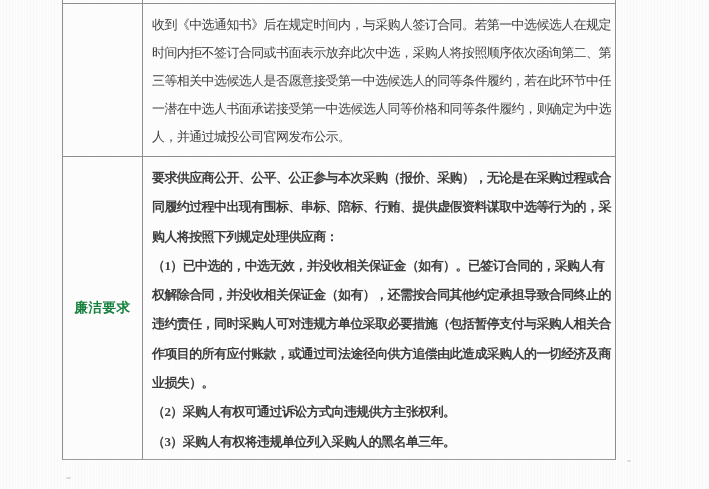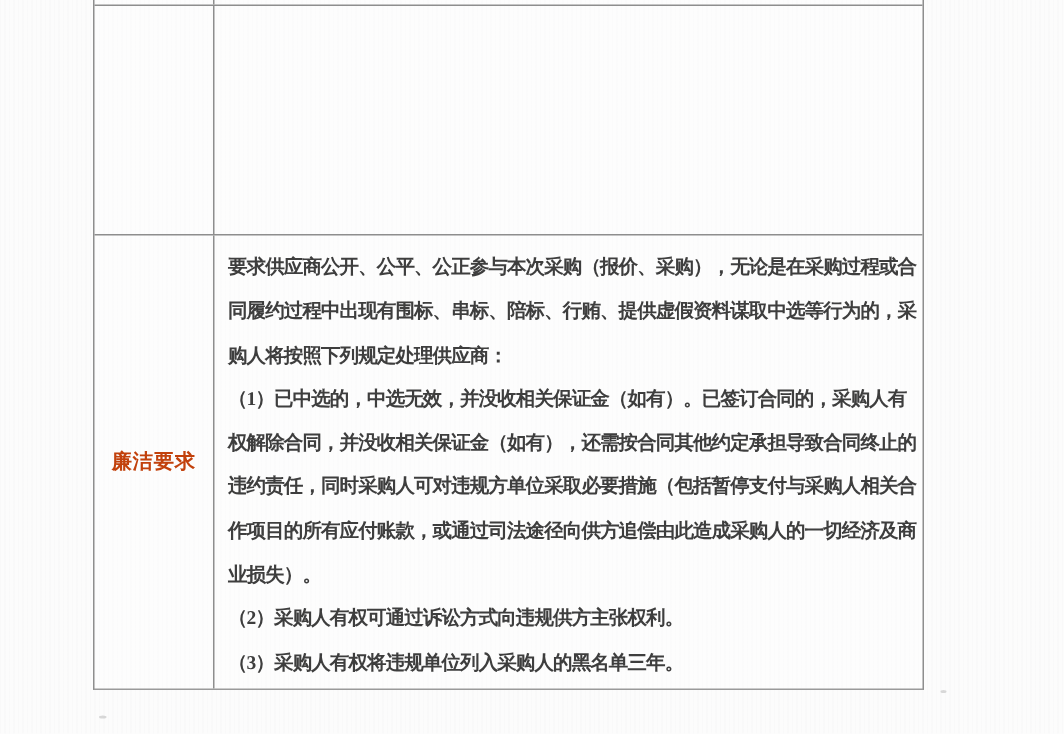--- a/index.html
+++ b/index.html
@@ -42,21 +42,21 @@
 
   .label-cell {
     width: 80px;
     border-right: 1px solid #8e8e8e;
     display: flex;
     align-items: center;
     justify-content: center;
     font-weight: bold;
     font-size: 13.5px;
     letter-spacing: 0.5px;
-    color: #c2410c;
+    color: #15803d;
     flex-shrink: 0;
   }
 
   .content-cell {
     flex: 1;
     overflow: hidden;
     font-size: 13px;
     letter-spacing: -0.6px;
     white-space: pre;
     padding-left: 9px;
@@ -81,20 +81,25 @@
 
 <div class="doc-table">
 
   <div class="trow row-prev">
     <div class="label-cell"></div>
     <div class="content-cell"></div>
   </div>
 
   <div class="trow row-sign">
     <div class="label-cell"></div>
+    <div class="content-cell">收到《中选通知书》后在规定时间内，与采购人签订合同。若第一中选候选人在规定
+时间内拒不签订合同或书面表示放弃此次中选，采购人将按照顺序依次函询第二、第
+三等相关中选候选人是否愿意接受第一中选候选人的同等条件履约，若在此环节中任
+一潜在中选人书面承诺接受第一中选候选人同等价格和同等条件履约，则确定为中选
+人，并通过城投公司官网发布公示。</div>
   </div>
 
   <div class="trow row-integrity">
     <div class="label-cell">廉洁要求</div>
     <div class="content-cell">要求供应商公开、公平、公正参与本次采购（报价、采购），无论是在采购过程或合
 同履约过程中出现有围标、串标、陪标、行贿、提供虚假资料谋取中选等行为的，采
 购人将按照下列规定处理供应商：
 （1）已中选的，中选无效，并没收相关保证金（如有）。已签订合同的，采购人有
 权解除合同，并没收相关保证金（如有），还需按合同其他约定承担导致合同终止的
 违约责任，同时采购人可对违规方单位采取必要措施（包括暂停支付与采购人相关合

